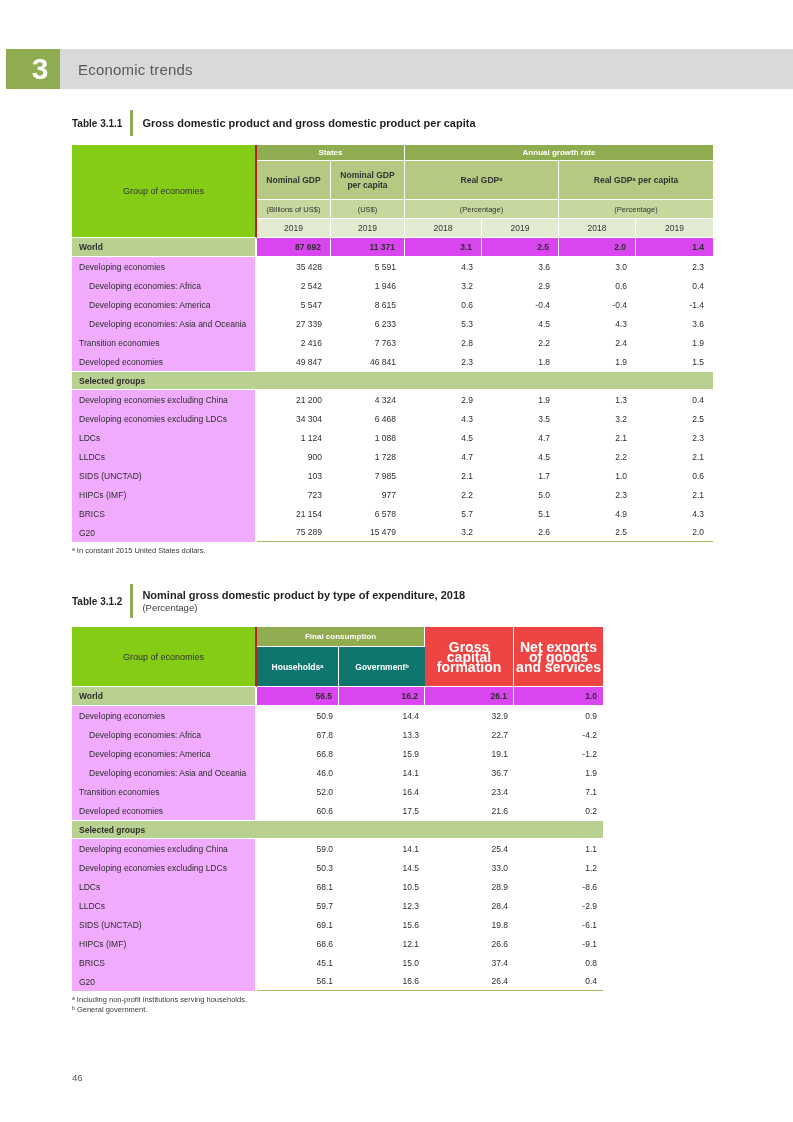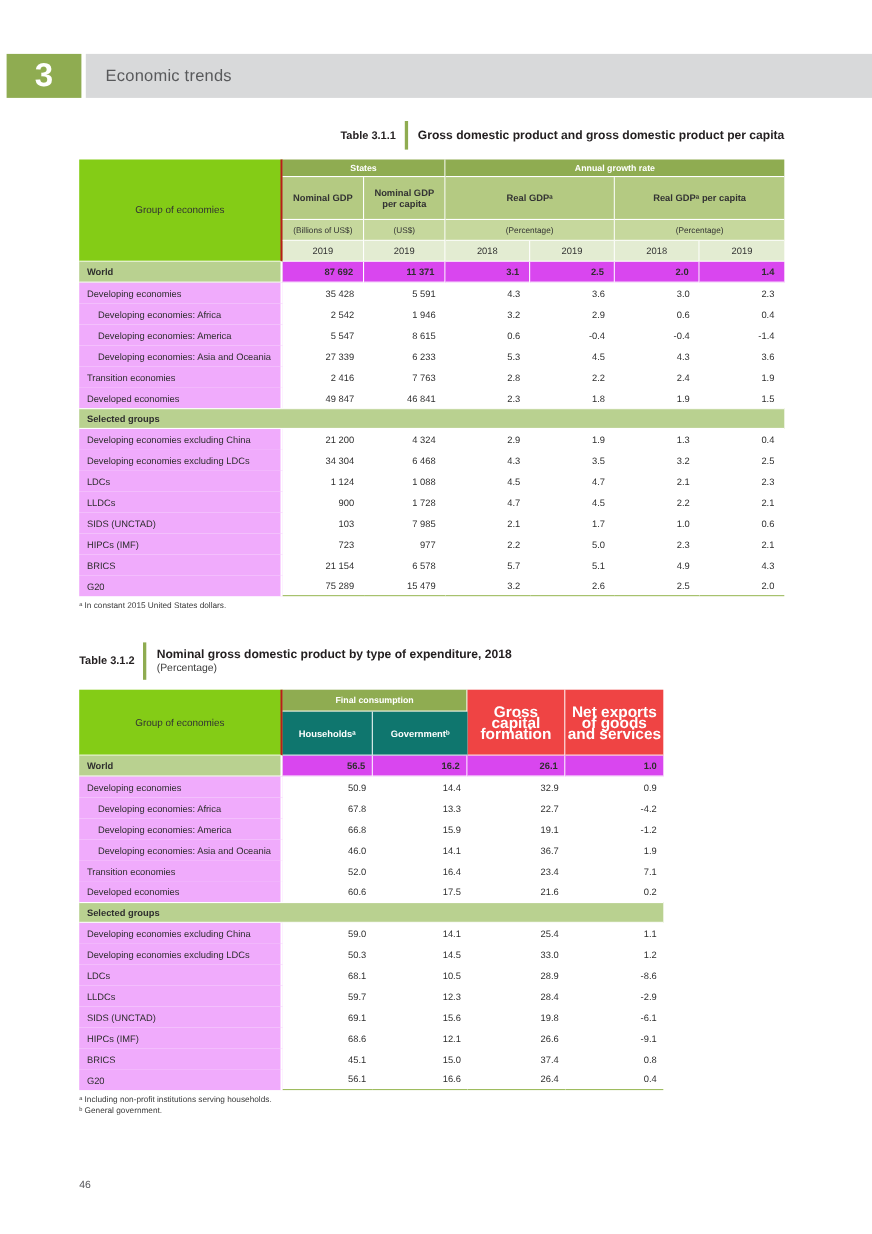--- a/index.html
+++ b/index.html
@@ -7,35 +7,35 @@
     position:relative;width:793px;height:1122px;background:#fff;overflow:hidden;
     font-family:"Liberation Sans","DejaVu Sans",sans-serif;color:#2e2e2e;
   }
   
   .chapter-header{position:absolute;top:49px;left:0;width:793px;height:40px;}
   .chapter-num{
     position:absolute;left:6px;top:0;width:68px;height:40px;background:#8fac51;
     color:#fff;font-size:30px;font-weight:bold;text-align:center;line-height:40px;
   }
   .chapter-bar{
-    position:absolute;left:78px;top:0;right:0;height:40px;background:#d8d9da;
+    position:absolute;left:60px;top:0;right:0;height:40px;background:#d8d9da;
     display:flex;align-items:center;padding-left:18px;box-sizing:border-box;
     font-size:15px;color:#58595b;letter-spacing:.2px;
   }
   
   .block{position:absolute;left:72px;}
   .block1{top:110px;width:641px;}
   .block2{top:584px;width:531px;}
   .caption{display:flex;align-items:stretch;margin-bottom:9px;}
   .cap-label{font-size:10px;font-weight:bold;color:#231f20;align-self:center;white-space:nowrap;}
   .cap-rule{width:3px;background:#8fac51;margin:0 9px 0 8px;}
   .cap-text{align-self:center;}
   .cap-title{font-size:11px;font-weight:bold;color:#231f20;line-height:13px;}
   .cap-subtitle{font-size:9.5px;color:#3c3c3c;line-height:11px;}
-  .block1 .caption{height:26px;justify-content:flex-end;}
+  .block1 .caption{height:26px;}
   .block2 .caption{height:34px;}
   
   table{border-collapse:separate;border-spacing:0;table-layout:fixed;width:100%;}
   th,td{margin:0;overflow:hidden;}
   thead th{font-weight:normal;text-align:center;vertical-align:middle;padding:1px 2px;box-sizing:border-box;}
   thead th{border-right:1px solid #fff;border-bottom:1px solid #fff;}
   thead tr th:last-child{border-right:none;}
   th.group-col{background:#84cc16;font-size:9px;color:#333;border-right:2px solid #b91c1c;text-align:center;}
   tr.h-banner th.band{background:#8fac51;color:#fff;font-weight:bold;font-size:8px;height:16px;}
   tr.h-sub th{background:#b4ca82;color:#333;font-weight:bold;font-size:8.5px;height:39px;line-height:10px;}

